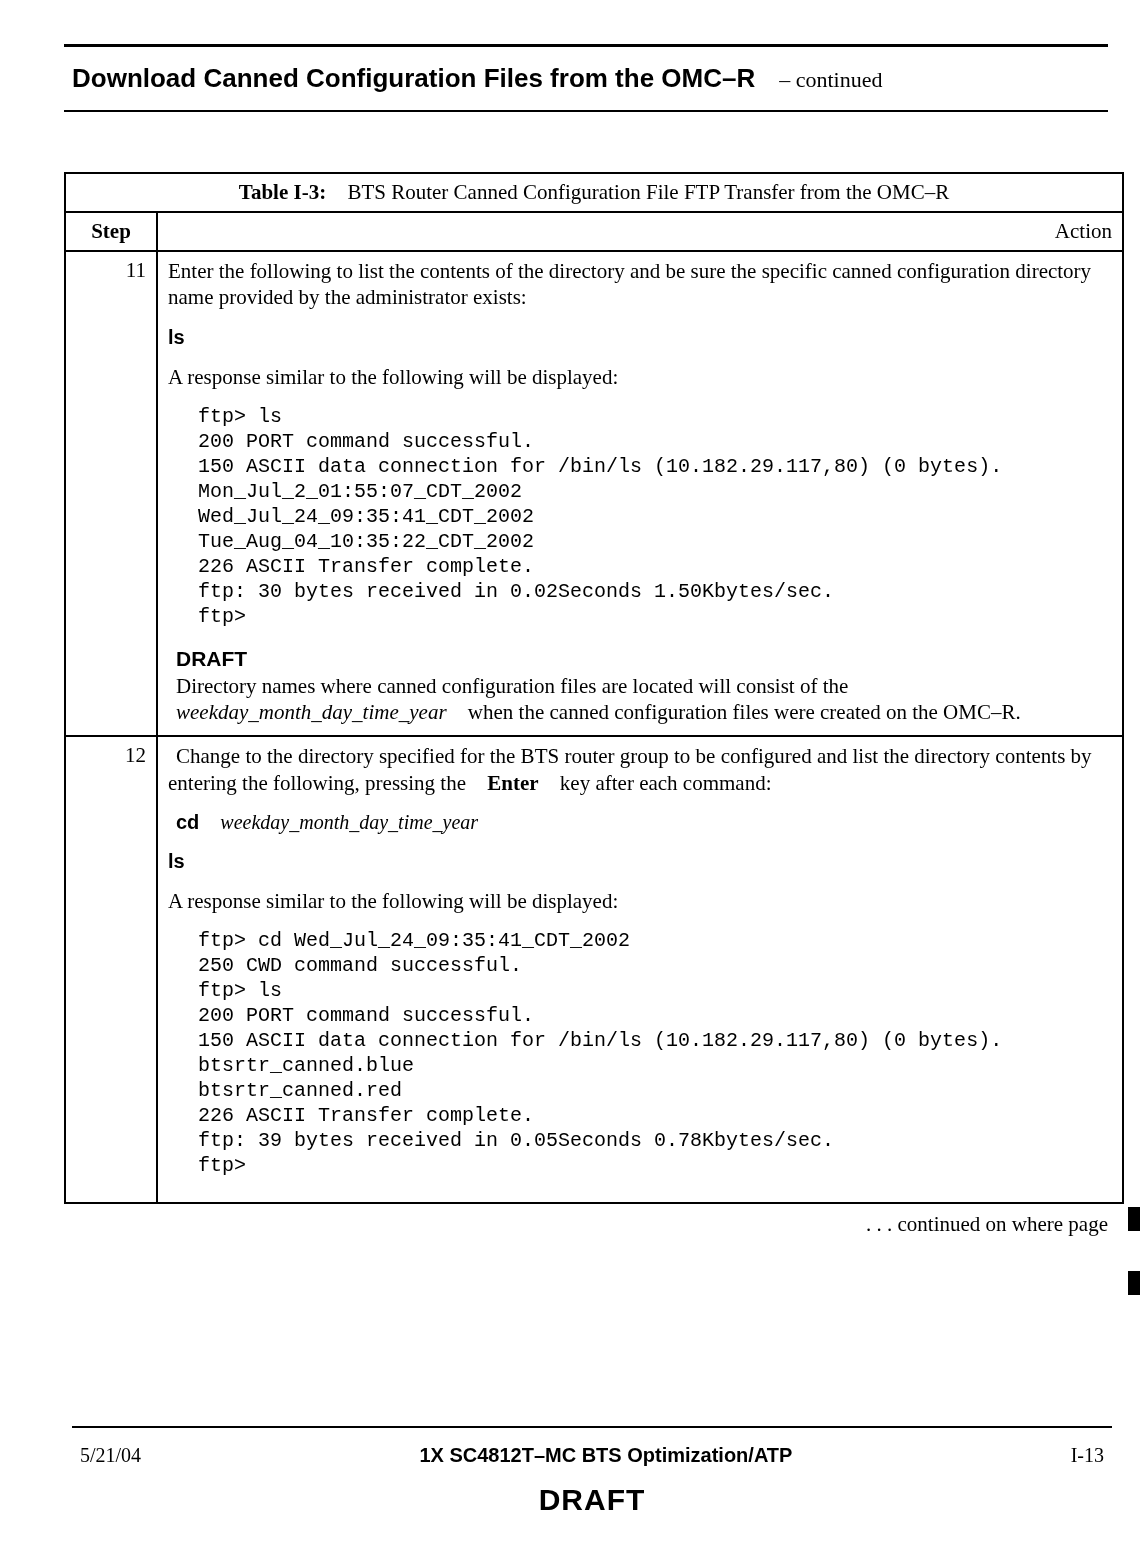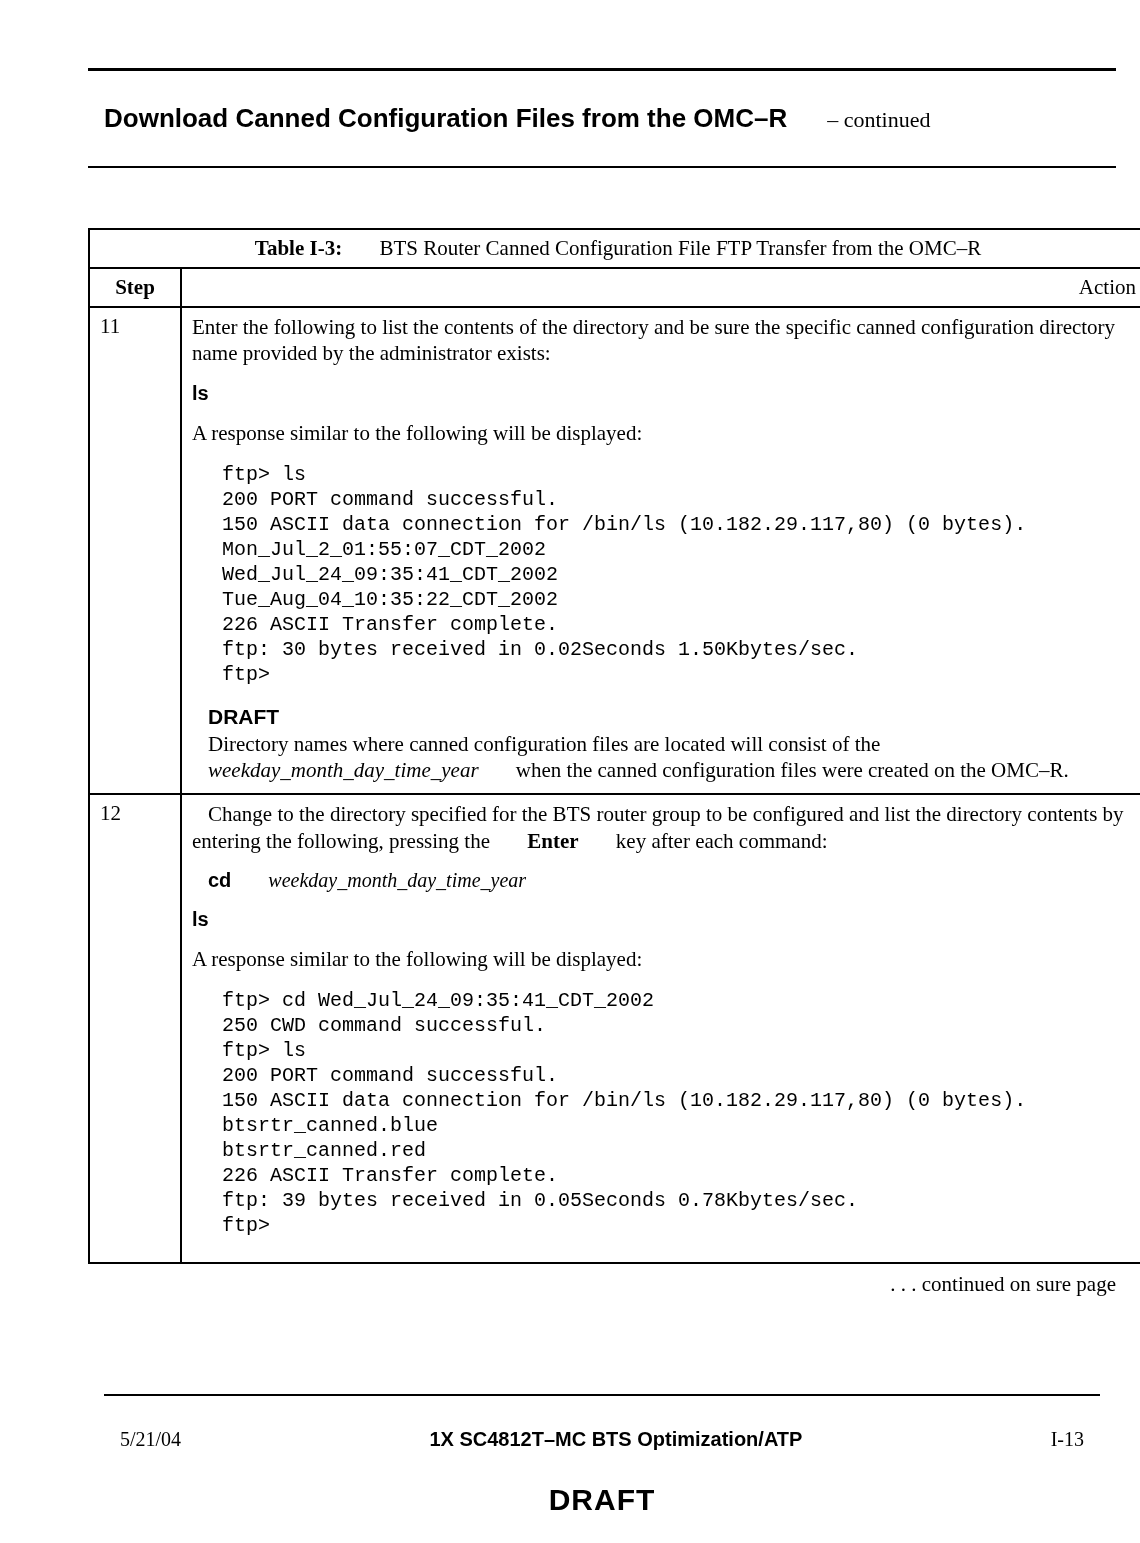--- a/index.html
+++ b/index.html
@@ -1,15 +1,15 @@
 <!DOCTYPE html>
 <html><head>
   <meta charset="utf-8">
   <style>
-    * { box-sizing: border-box; margin: 16px; padding: 0; }
+    * { box-sizing: border-box; margin: 8px; padding: 0; }
     body {
       font-family: "Times New Roman", Times, serif;
       background: #fff;
       width: 1140px;
       height: 1543px;
       position: relative;
       padding: 20px 40px 0 40px;
     }
     .header-rule-top { border-top: 3px solid #000; margin-bottom: 4px; }
     .page-title-row {
@@ -37,21 +37,21 @@
     table.proc td, table.proc th {
       border: 2px solid #000;
       padding: 6px 10px;
       vertical-align: top;
       font-size: 21px;
     }
     .tbl-title-cell { text-align: center; font-size: 21px; }
     .tbl-title-bold { font-weight: bold; }
     .col-step { width: 92px; text-align: center; font-weight: bold; }
     .col-action-hdr { text-align: right; font-weight: normal; }
-    .step-num { text-align: left; font-size: 21px; }
+    .step-num { text-align: right; font-size: 21px; }
     .action-cell p { margin: 0 0 14px 0; line-height: 1.25; }
     .action-cell p:last-child { margin-bottom: 4px; }
     .cmd { margin-left: 30px; font-family: Arial, Helvetica, sans-serif; font-weight: bold; font-size: 20px; }
     .cmd .arg { font-family: "Times New Roman", Times, serif; font-style: italic; font-weight: normal; }
     .mono-block {
       margin-left: 30px;
       font-family: "Courier New", Courier, monospace;
       font-size: 20px;
       white-space: pre;
       line-height: 1.25;
@@ -90,21 +90,21 @@
       text-align: center;
       font-family: Arial, Helvetica, sans-serif;
       font-weight: bold;
       font-size: 18px;
       line-height: 24px;
     }
 
     .footer {
       position: absolute;
       left: 40px;
-      right: 40px;
+      right: 28px;
       bottom: 26px;
     }
     .footer-rule { border-top: 2px solid #000; margin-bottom: 6px; }
     .footer-row {
       display: flex;
       justify-content: space-between;
       align-items: baseline;
       font-size: 20px;
     }
     .footer-center {
@@ -184,21 +184,21 @@
 btsrtr_canned.blue
 btsrtr_canned.red
 226 ASCII Transfer complete.
 ftp: 39 bytes received in 0.05Seconds 0.78Kbytes/sec.
 ftp&gt;</div>
     </td>
   </tr>
 </tbody>
   </table>
 
-<div class="continued"> . . . continued on sure page</div>
+<div class="continued"> . . . continued on where page</div>
 
 <div class="side-tab">
   <div class="blk"></div>
   <div class="mid">I</div>
   <div class="blk"></div>
 </div>
 
 <div class="footer">
   <div class="footer-rule"></div>
   <div class="footer-row">

